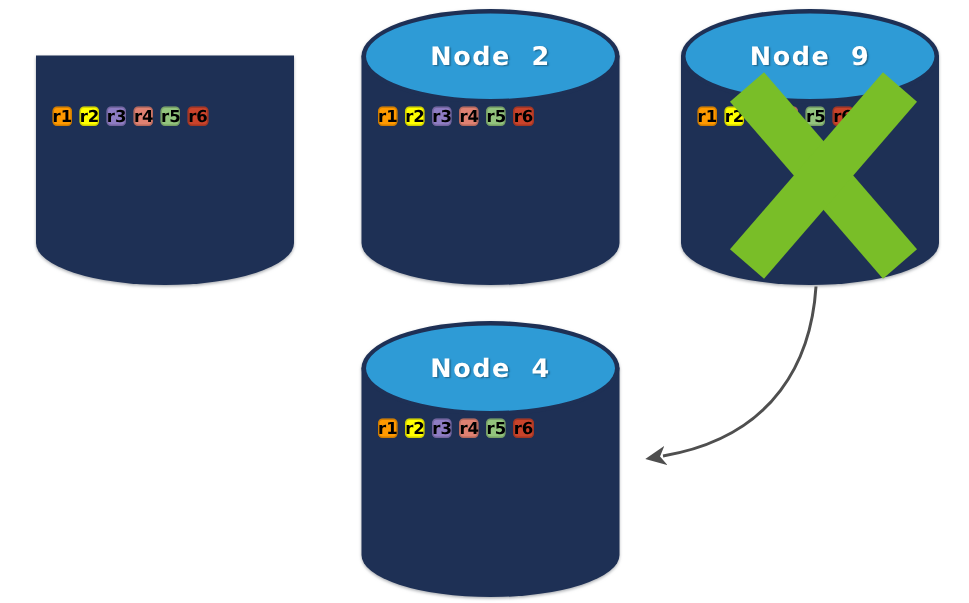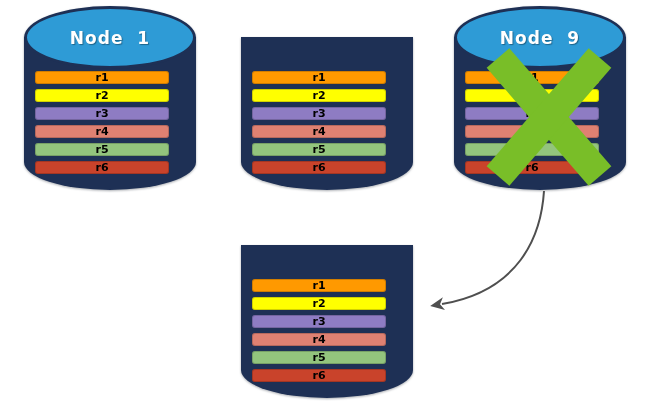--- a/index.html
+++ b/index.html
@@ -12,21 +12,21 @@
   .cyl-body { position:absolute; left:0; right:0; top:31px; bottom:0;
               background:var(--c-body);
               border-bottom-left-radius:86px 28px;
               border-bottom-right-radius:86px 28px; }
   .cyl-top  { position:absolute; left:0; right:0; top:0; height:63px;
               background:var(--c-top); border:3px solid var(--c-body);
               border-radius:50%; display:flex; align-items:center; justify-content:center; }
   .node-title { color:#ffffff; font-weight:bold; font-size:17px; letter-spacing:1px;
                 white-space:pre; text-shadow:1px 1px 1px rgba(0,0,0,0.35); }
   .rows { position:absolute; left:11px; right:27px; top:65px;
-          display:flex; flex-direction:column; gap:5px; }
+          display:flex; flex-direction:row; gap:5px; }
   .row  { height:13px; line-height:13px; border-radius:3px; text-align:center;
           font-size:11px; font-weight:bold; color:#000000;
           box-shadow:inset 0 0 0 1px rgba(0,0,0,0.18); }
   .x-mark { position:absolute; left:36px; top:42px; width:118px; height:138px;
             overflow:visible; z-index:5; }
   .x-mark line { stroke:var(--c-x); stroke-width:30; }
   #arrow-layer { position:absolute; left:0; top:0; width:646px; height:402px;
                  z-index:6; pointer-events:none; }
   #arrow-layer path.flow { fill:none; stroke:var(--c-arrow); stroke-width:2; }
   #arrow-layer .head { fill:var(--c-arrow); }
@@ -40,35 +40,35 @@
     <defs>
       <marker id="ah" markerUnits="userSpaceOnUse" markerWidth="16" markerHeight="13" refX="2" refY="6.5" orient="auto">
         <path class="head" d="M14,0 L0,6.5 L14,13 L10,6.5 Z" transform="rotate(180 7 6.5)"></path>
       </marker>
     </defs>
     <path class="flow" d="M 544 191 C 541 238, 518 291, 442 304" marker-end="url(#ah)"></path>
   </svg>
 
 <div class="cylinder" style="left: 24px; top: 6px;">
       <div class="cyl-body"></div>
-      <div class="cyl-top">
-        <span class="node-title">Node  1</span>
-      </div>
       <div class="rows">
         <div class="row" style="background: rgb(255, 153, 0);">r1</div>
         <div class="row" style="background: rgb(255, 255, 0);">r2</div>
         <div class="row" style="background: rgb(142, 124, 195);">r3</div>
         <div class="row" style="background: rgb(223, 129, 114);">r4</div>
         <div class="row" style="background: rgb(147, 196, 125);">r5</div>
         <div class="row" style="background: rgb(201, 67, 43);">r6</div>
       </div>
 
     </div>
     <div class="cylinder" style="left: 241px; top: 6px;">
       <div class="cyl-body"></div>
+      <div class="cyl-top">
+        <span class="node-title">Node  2</span>
+      </div>
       <div class="rows">
         <div class="row" style="background: rgb(255, 153, 0);">r1</div>
         <div class="row" style="background: rgb(255, 255, 0);">r2</div>
         <div class="row" style="background: rgb(142, 124, 195);">r3</div>
         <div class="row" style="background: rgb(223, 129, 114);">r4</div>
         <div class="row" style="background: rgb(147, 196, 125);">r5</div>
         <div class="row" style="background: rgb(201, 67, 43);">r6</div>
       </div>
 
     </div>
@@ -85,20 +85,23 @@
         <div class="row" style="background: rgb(147, 196, 125);">r5</div>
         <div class="row" style="background: rgb(201, 67, 43);">r6</div>
       </div>
       <svg class="x-mark" viewBox="0 0 118 138" xmlns="http://www.w3.org/2000/svg">
         <line x1="8" y1="10" x2="110" y2="128"></line>
         <line x1="110" y1="10" x2="8" y2="128"></line>
       </svg>
     </div>
     <div class="cylinder" style="left: 241px; top: 214px;">
       <div class="cyl-body"></div>
+      <div class="cyl-top">
+        <span class="node-title">Node  4</span>
+      </div>
       <div class="rows">
         <div class="row" style="background: rgb(255, 153, 0);">r1</div>
         <div class="row" style="background: rgb(255, 255, 0);">r2</div>
         <div class="row" style="background: rgb(142, 124, 195);">r3</div>
         <div class="row" style="background: rgb(223, 129, 114);">r4</div>
         <div class="row" style="background: rgb(147, 196, 125);">r5</div>
         <div class="row" style="background: rgb(201, 67, 43);">r6</div>
       </div>
 
     </div>

